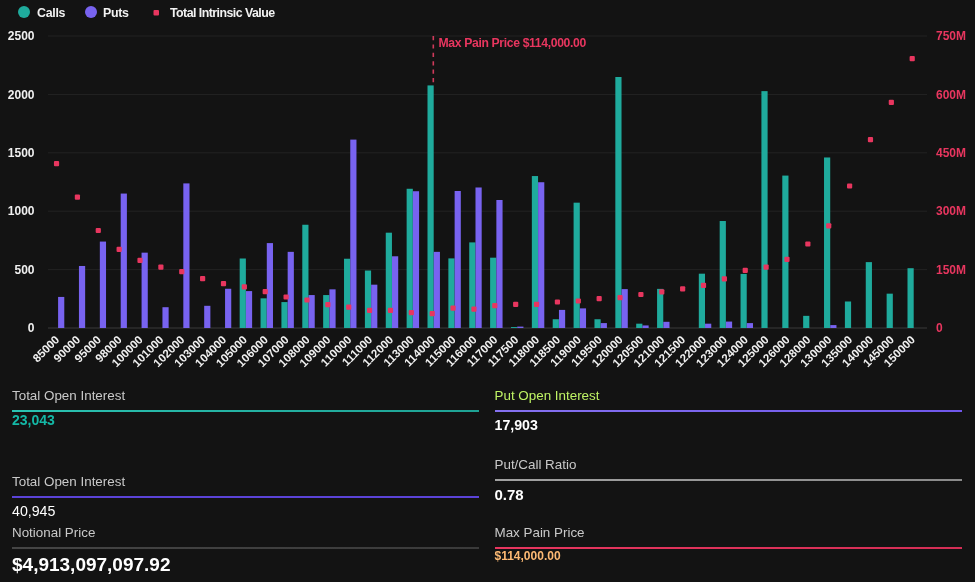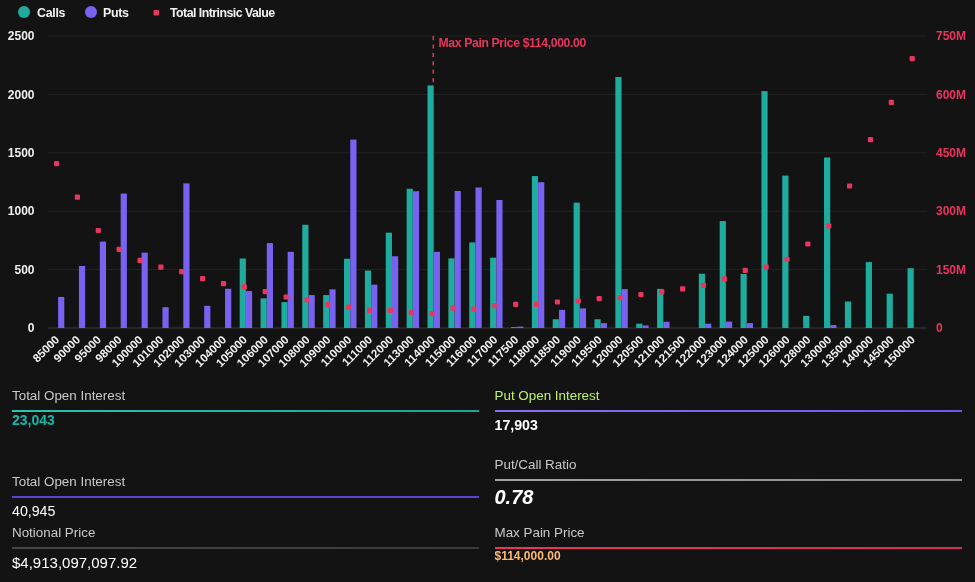--- a/index.html
+++ b/index.html
@@ -194,24 +194,24 @@
     <div style="margin-top:5px;font-size:14.2px;font-weight:bold;color:#fff;">17,903</div>
   </div>
 <div style="position:absolute;left:12px;top:474px;width:467px;">
     <div style="font-size:13.4px;color:#c9c9c9;">Total Open Interest</div>
     <div style="margin-top:7px;height:2px;background:linear-gradient(90deg,#5b43d8,#5b43d8);"></div>
     <div style="margin-top:5px;font-size:14.2px;font-weight:normal;color:#fff;">40,945</div>
   </div>
 <div style="position:absolute;left:494.5px;top:456.5px;width:467px;">
     <div style="font-size:13.4px;color:#c9c9c9;">Put/Call Ratio</div>
     <div style="margin-top:7px;height:2px;background:linear-gradient(90deg,#a2a2a2,#8a8a8a);"></div>
-    <div style="margin-top:5px;font-size:20px;font-weight:bold;color:#fff;font-style:italic;">0.78</div>
+    <div style="margin-top:5px;font-size:15px;font-weight:bold;color:#fff;">0.78</div>
   </div>
 <div style="position:absolute;left:12px;top:525px;width:467px;">
     <div style="font-size:13.4px;color:#c9c9c9;">Notional Price</div>
     <div style="margin-top:7px;height:2px;background:linear-gradient(90deg,#454545,#3a3a3a);"></div>
-    <div style="margin-top:5px;font-size:15px;font-weight:normal;color:#fff;">$4,913,097,097.92</div>
+    <div style="margin-top:5px;font-size:19px;font-weight:bold;color:#fff;">$4,913,097,097.92</div>
   </div>
 <div style="position:absolute;left:494.5px;top:525px;width:467px;">
     <div style="font-size:13.4px;color:#c9c9c9;">Max Pain Price</div>
     <div style="margin-top:7px;height:2px;background:linear-gradient(90deg,#e8365f,#d42e55);"></div>
     <div style="font-size:12px;font-weight:bold;color:#fdba74;">$114,000.00</div>
   </div>
 
 </body></html>

